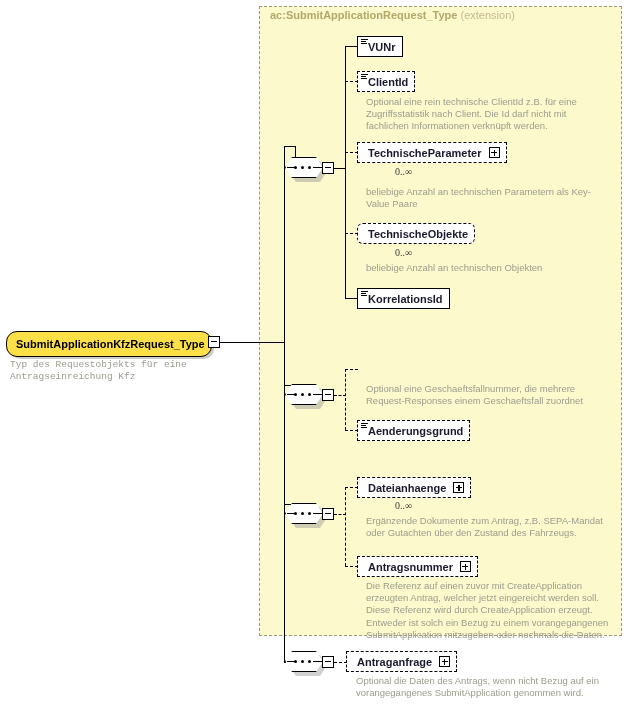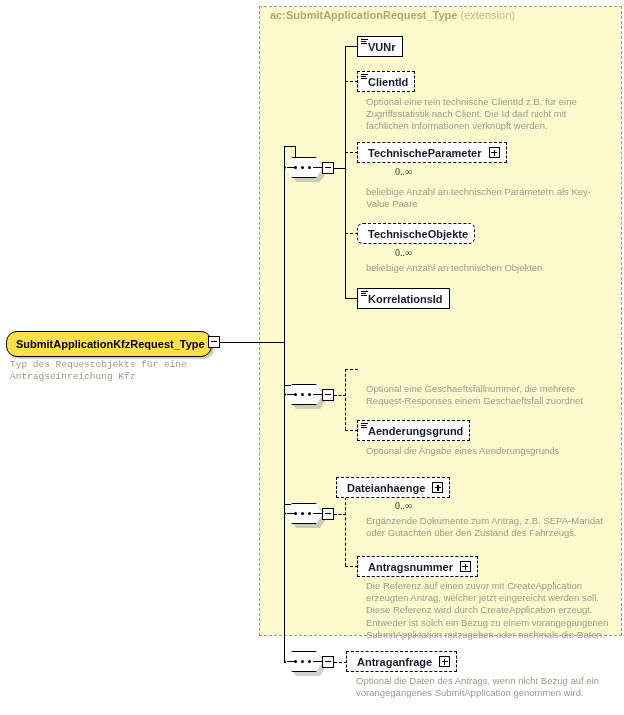--- a/index.html
+++ b/index.html
@@ -362,21 +362,20 @@
 
   <div class="ln-d h" style="left:345px; top:430px; width:13px;" data-interactable="false"></div>
   <div class="node opt" style="left:357px; top:420px;" data-interactable="true">
     <span class="lines-glyph" data-interactable="false">
         <i></i>
         <i></i>
         <i></i>
       </span>
     <span data-interactable="false">Aenderungsgrund</span>
   </div>
-  <div class="doc" style="left:366px; top:445px; width:245px;" data-interactable="false">Optional die Angabe eines Aenderungsgrunds</div>
 
   <div class="ln h" style="left:284px; top:504px; width:12px;" data-interactable="false"></div>
   <div class="ln v" style="left:295px; top:504px; height:10px;" data-interactable="false"></div>
 
   <div class="seq" style="left:285px; top:503px;" data-interactable="true">
     <div class="shadow"></div>
     <div class="body"></div>
     <div class="bar-l"></div>
     <div class="dots">
         <b></b>
@@ -384,21 +383,21 @@
         <b></b>
       </div>
     <div class="bar-r"></div>
   </div>
   <div class="expander-std" style="left:322px; top:507.5px;" data-interactable="true"></div>
 
   <div class="ln-d h" style="left:334px; top:513.5px; width:12px;" data-interactable="false"></div>
   <div class="ln-d v" style="left:345px; top:487px; height:79px;" data-interactable="false"></div>
 
   <div class="ln-d h" style="left:345px; top:487px; width:13px;" data-interactable="false"></div>
-  <div class="node opt" style="left:336px; top:477px;" data-interactable="true">
+  <div class="node opt" style="left:357px; top:477px;" data-interactable="true">
     <span data-interactable="false">Dateianhaenge</span>
     <span class="expander plus" data-interactable="true"></span>
   </div>
   <div class="occurs" style="left:395px; top:500px;" data-interactable="false">0..∞</div>
   <div class="doc" style="left:366px; top:515px; width:246px;" data-interactable="false">Ergänzende Dokumente zum Antrag, z.B. SEPA-Mandat oder Gutachten über den Zustand des Fahrzeugs.</div>
 
   <div class="ln-d h" style="left:345px; top:566px; width:13px;" data-interactable="false"></div>
   <div class="node opt" style="left:357px; top:556px;" data-interactable="true">
     <span data-interactable="false">Antragsnummer</span>
     <span class="expander plus" data-interactable="true"></span>

